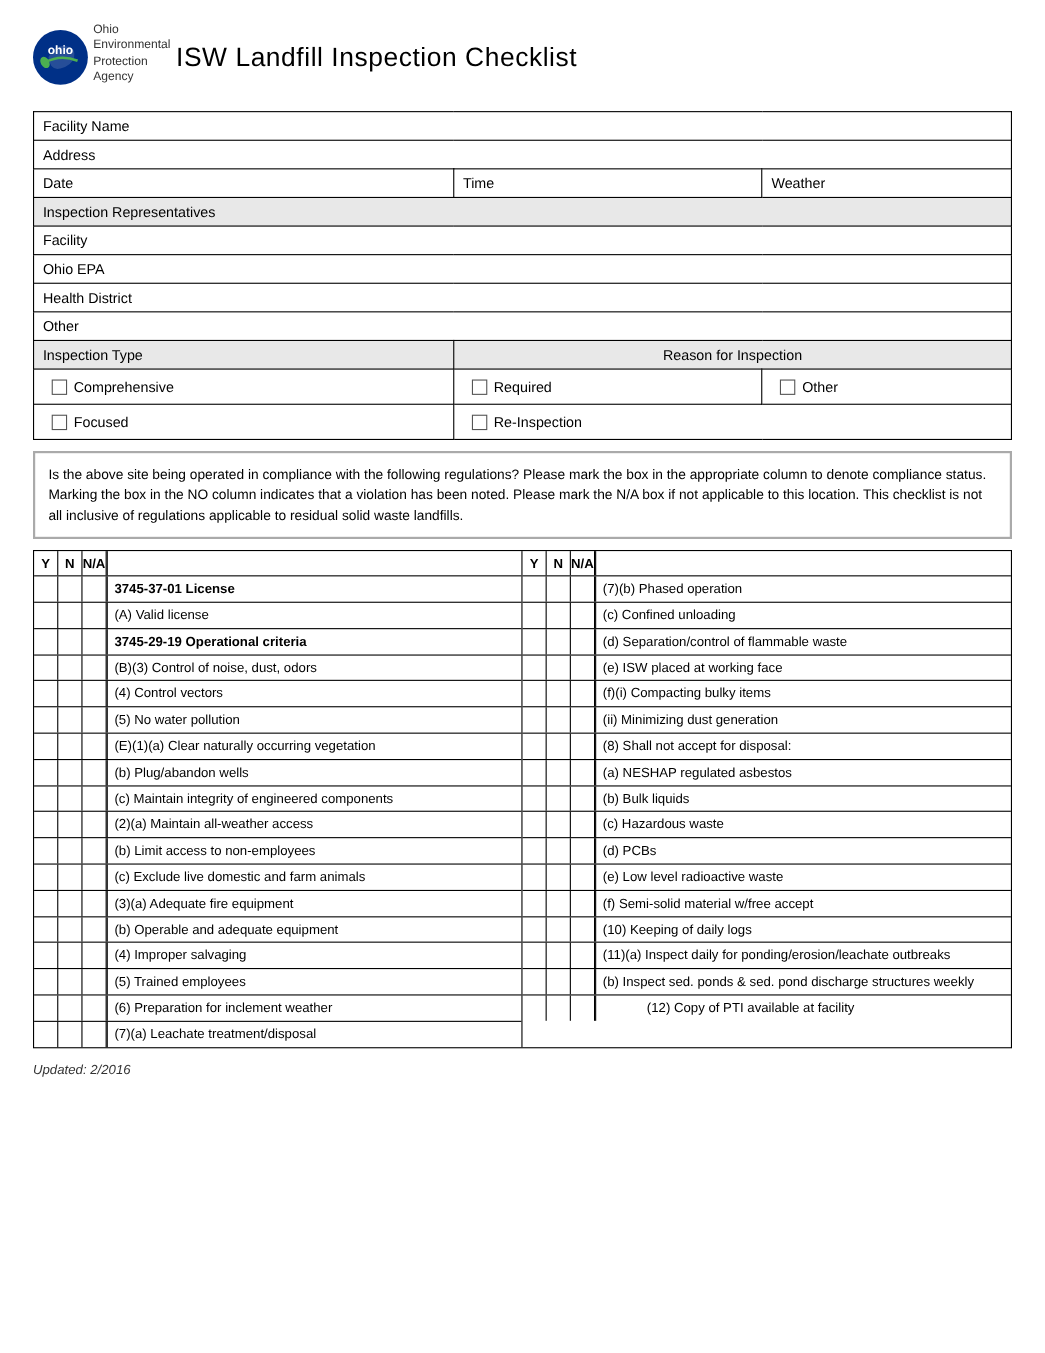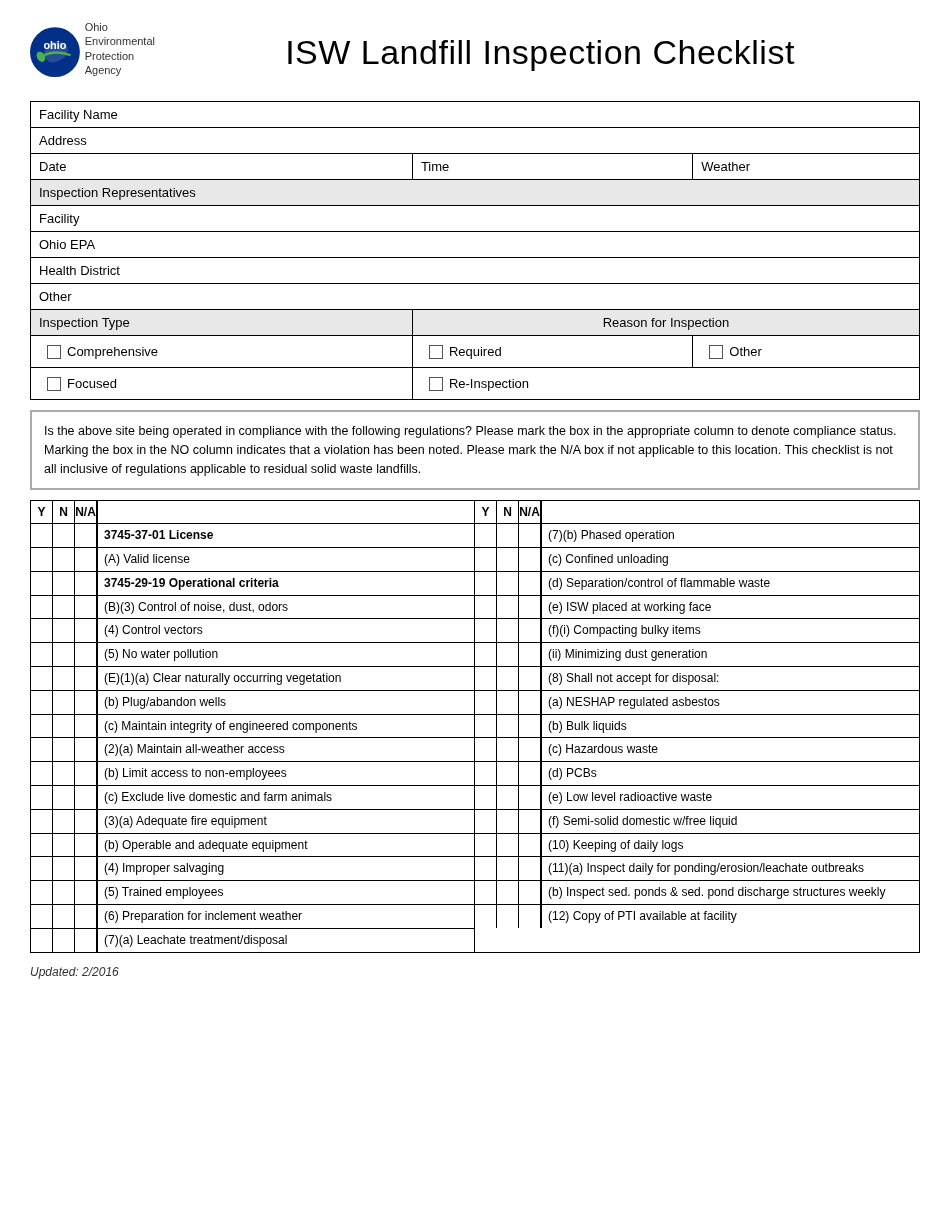--- a/index.html
+++ b/index.html
@@ -21,22 +21,21 @@
       width: 130px;
       flex-shrink: 0;
     }
     .ohio-logo-text {
       font-size: 11px;
       color: #333;
       line-height: 1.3;
     }
     .page-title {
       flex: 1;
-      text-align: center;
-      font-size: 34px;
+      font-size: 24px;
       font-weight: normal;
       letter-spacing: 0.5px;
     }
     .main-table {
       width: 100%;
       border-collapse: collapse;
       border: 1px solid #000;
     }
     .main-table td, .main-table th {
       border: 1px solid #000;
@@ -532,21 +531,21 @@
           <div class="yna-check" style="border-right: 1px solid #000;"></div>
         </div>
         <div class="item-text">(e) Low level radioactive waste</div>
       </div>
       <div class="item-row">
         <div class="yna-group">
           <div class="yna-check"></div>
           <div class="yna-check"></div>
           <div class="yna-check" style="border-right: 1px solid #000;"></div>
         </div>
-        <div class="item-text">(f) Semi-solid domestic w/free liquid</div>
+        <div class="item-text">(f) Semi-solid material w/free accept</div>
       </div>
       <div class="item-row">
         <div class="yna-group">
           <div class="yna-check"></div>
           <div class="yna-check"></div>
           <div class="yna-check" style="border-right: 1px solid #000;"></div>
         </div>
         <div class="item-text">(10) Keeping of daily logs</div>
       </div>
       <div class="item-row">
@@ -558,21 +557,21 @@
         <div class="item-text">(11)(a) Inspect daily for ponding/erosion/leachate outbreaks</div>
       </div>
       <div class="item-row">
         <div class="yna-group">
           <div class="yna-check"></div>
           <div class="yna-check"></div>
           <div class="yna-check" style="border-right: 1px solid #000;"></div>
         </div>
         <div class="item-text">(b) Inspect sed. ponds &amp; sed. pond discharge structures weekly</div>
       </div>
-      <div class="item-row" style="border-bottom: none;">
+      <div class="item-row" style="border-bottom: none; gap: 40px;">
         <div class="yna-group">
           <div class="yna-check"></div>
           <div class="yna-check"></div>
           <div class="yna-check" style="border-right: 1px solid #000;"></div>
         </div>
         <div class="item-text">(12) Copy of PTI available at facility</div>
       </div>
     </div>
   </div>
 </div>

